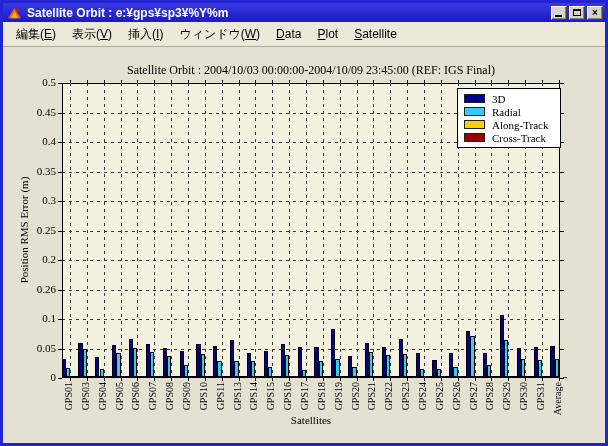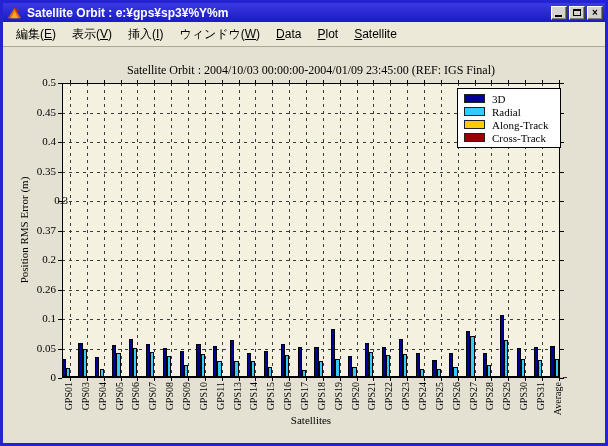--- a/index.html
+++ b/index.html
@@ -105,25 +105,25 @@
       <div class="tick" style="left: 58px; top: 319px; width: 4px; height: 1px;"></div>
       <div class="tick" style="left: 560px; top: 319px; width: 4px; height: 1px;"></div>
       <div class="ytick-label" style="left: 24px; top: 282.5px;">0.26</div>
       <div class="hgrid" style="left: 62px; top: 289.5px; width: 498px;"></div>
       <div class="tick" style="left: 58px; top: 289.5px; width: 4px; height: 1px;"></div>
       <div class="tick" style="left: 560px; top: 289.5px; width: 4px; height: 1px;"></div>
       <div class="ytick-label" style="left: 24px; top: 253px;">0.2</div>
       <div class="hgrid" style="left: 62px; top: 260px; width: 498px;"></div>
       <div class="tick" style="left: 58px; top: 260px; width: 4px; height: 1px;"></div>
       <div class="tick" style="left: 560px; top: 260px; width: 4px; height: 1px;"></div>
-      <div class="ytick-label" style="left: 24px; top: 223.5px;">0.37</div>
+      <div class="ytick-label" style="left: 24px; top: 223.5px;">0.25</div>
       <div class="hgrid" style="left: 62px; top: 230.5px; width: 498px;"></div>
       <div class="tick" style="left: 58px; top: 230.5px; width: 4px; height: 1px;"></div>
       <div class="tick" style="left: 560px; top: 230.5px; width: 4px; height: 1px;"></div>
-      <div class="ytick-label" style="left: 36px; top: 194px;">0.3</div>
+      <div class="ytick-label" style="left: 24px; top: 194px;">0.3</div>
       <div class="hgrid" style="left: 62px; top: 201px; width: 498px;"></div>
       <div class="tick" style="left: 58px; top: 201px; width: 4px; height: 1px;"></div>
       <div class="tick" style="left: 560px; top: 201px; width: 4px; height: 1px;"></div>
       <div class="ytick-label" style="left: 24px; top: 164.5px;">0.35</div>
       <div class="hgrid" style="left: 62px; top: 171.5px; width: 498px;"></div>
       <div class="tick" style="left: 58px; top: 171.5px; width: 4px; height: 1px;"></div>
       <div class="tick" style="left: 560px; top: 171.5px; width: 4px; height: 1px;"></div>
       <div class="ytick-label" style="left: 24px; top: 135px;">0.4</div>
       <div class="hgrid" style="left: 62px; top: 142px; width: 498px;"></div>
       <div class="tick" style="left: 58px; top: 142px; width: 4px; height: 1px;"></div>
@@ -371,21 +371,21 @@
       <div class="tick" style="left: 558.795px; top: 80px; width: 1px; height: 3px;"></div>
       <div class="tick" style="left: 558.795px; top: 378px; width: 1px; height: 3px;"></div>
       <div class="xlab" style="left: 550.795px; top: 382px;">Average</div>
       <div class="bar" style="left: 550.395px; top: 345.55px; width: 4.2px; height: 32.45px; background: rgb(0, 0, 153); border: 1px solid rgb(0, 0, 0);"></div>
       <div class="bar" style="left: 554.595px; top: 358.53px; width: 4.2px; height: 19.47px; background: rgb(51, 204, 255); border: 1px solid rgb(0, 0, 0);"></div>
       <div class="bar" style="left: 558.795px; top: 377.41px; width: 4.2px; height: 0.59px; background: rgb(255, 204, 0);"></div>
       <div class="bar" style="left: 562.995px; top: 377.41px; width: 4.2px; height: 0.59px; background: rgb(153, 0, 0);"></div>
     </div>
   <div id="plot-frame"></div>
 
-  <div class="chart-title">Satellite Orbit : 2004/10/03 00:00:00-2004/01/09 23:45:00 (REF: IGS Final)</div>
+  <div class="chart-title">Satellite Orbit : 2004/10/03 00:00:00-2004/10/09 23:45:00 (REF: IGS Final)</div>
   <div class="ylabel">Position RMS Error (m)</div>
   <div class="xlabel">Satellites</div>
 
   <div id="legend">
       <div class="lg-row">
         <span class="lg-swatch" style="background: rgb(0, 0, 153);"></span>
         <span class="lg-label">3D</span>
       </div>
       <div class="lg-row">
         <span class="lg-swatch" style="background: rgb(51, 204, 255);"></span>

